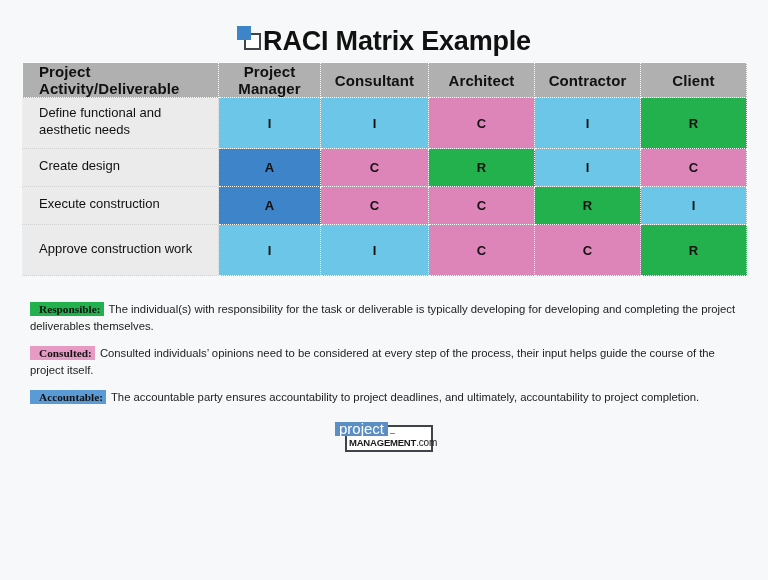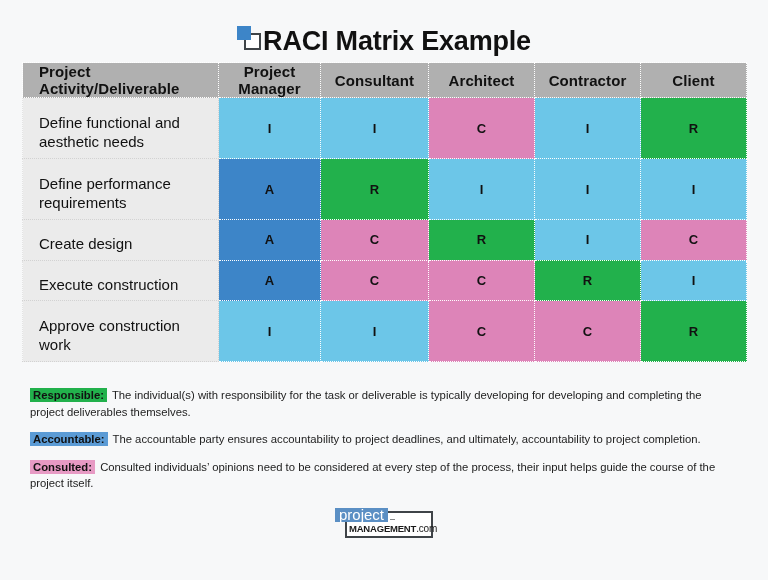--- a/index.html
+++ b/index.html
@@ -90,24 +90,24 @@
     text-align: center;
     border-color: #ffffff;
   }
   thead th.col-activity {
     text-align: left;
     padding-left: 16px;
   }
   tbody td.row-label {
     background: #ebebeb;
     color: #111111;
-    font-size: 15px;
+    font-size: 13px;
     font-weight: normal;
     text-align: left;
-    padding: 14px 10px 6px 16px;
+    padding: 4px 10px 6px 16px;
     line-height: 1.3;
     border-color: #d2d2d2;
     border-left-color: #e3e3e3;
     border-right-color: #d2d2d2;
   }
   tbody td.cell {
     text-align: center;
     font-size: 13px;
     font-weight: bold;
     color: #111111;
@@ -136,23 +136,24 @@
   .legend-item {
     font-size: 11.3px;
     line-height: 1.45;
     color: #222222;
     margin-bottom: 10px;
     text-align: left;
   }
   .legend-tag {
     font-weight: bold;
     color: #111111;
-    padding: 1px 3px 1px 3px;
+    padding: 1px 3px 1px 9px;
     margin-right: 2px;
     white-space: nowrap;
+    font-family: Liberation Serif, serif;
   }
   .tag-R { background: #22b14c; }
   .tag-A { background: #5b9bd5; }
   .tag-C { background: #e79ac4; }
   .tag-I { background: #7fcdea; }
 
   
   .footer {
     display: flex;
     justify-content: center;
@@ -247,28 +248,20 @@
       </thead>
       <tbody>
           <tr class="tall">
             <td class="row-label">Define functional and aesthetic needs</td>
             <td class="cell v-I">I</td>
             <td class="cell v-I">I</td>
             <td class="cell v-C">C</td>
             <td class="cell v-I">I</td>
             <td class="cell v-R">R</td>
           </tr>
-          <tr class="tall">
-            <td class="row-label">Define performance requirements</td>
-            <td class="cell v-A">A</td>
-            <td class="cell v-R">R</td>
-            <td class="cell v-I">I</td>
-            <td class="cell v-I">I</td>
-            <td class="cell v-I">I</td>
-          </tr>
           <tr>
             <td class="row-label">Create design</td>
             <td class="cell v-A">A</td>
             <td class="cell v-C">C</td>
             <td class="cell v-R">R</td>
             <td class="cell v-I">I</td>
             <td class="cell v-C">C</td>
           </tr>
           <tr>
             <td class="row-label">Execute construction</td>
@@ -285,22 +278,22 @@
             <td class="cell v-C">C</td>
             <td class="cell v-C">C</td>
             <td class="cell v-R">R</td>
           </tr>
         </tbody>
     </table>
   </div>
 
   <div class="legend">
       <p class="legend-item"><span class="legend-tag tag-R">Responsible:</span> <span>The individual(s) with responsibility for the task or deliverable is typically developing for developing and completing the project deliverables themselves.</span></p>
+      <p class="legend-item"><span class="legend-tag tag-C">Consulted:</span> <span>Consulted individuals’ opinions need to be considered at every step of the process, their input helps guide the course of the project itself.</span></p>
       <p class="legend-item"><span class="legend-tag tag-A">Accountable:</span> <span>The accountable party ensures accountability to project deadlines, and ultimately, accountability to project completion.</span></p>
-      <p class="legend-item"><span class="legend-tag tag-C">Consulted:</span> <span>Consulted individuals’ opinions need to be considered at every step of the process, their input helps guide the course of the project itself.</span></p>
     </div>
 
   <div class="footer">
     <div class="logo">
       <span class="logo-box"></span>
       <span class="logo-project">project</span>
       <span class="logo-dash">–</span>
       <span class="logo-mgmt"><span>MANAGEMENT</span><span class="dotcom">.com</span></span>
     </div>
   </div>

